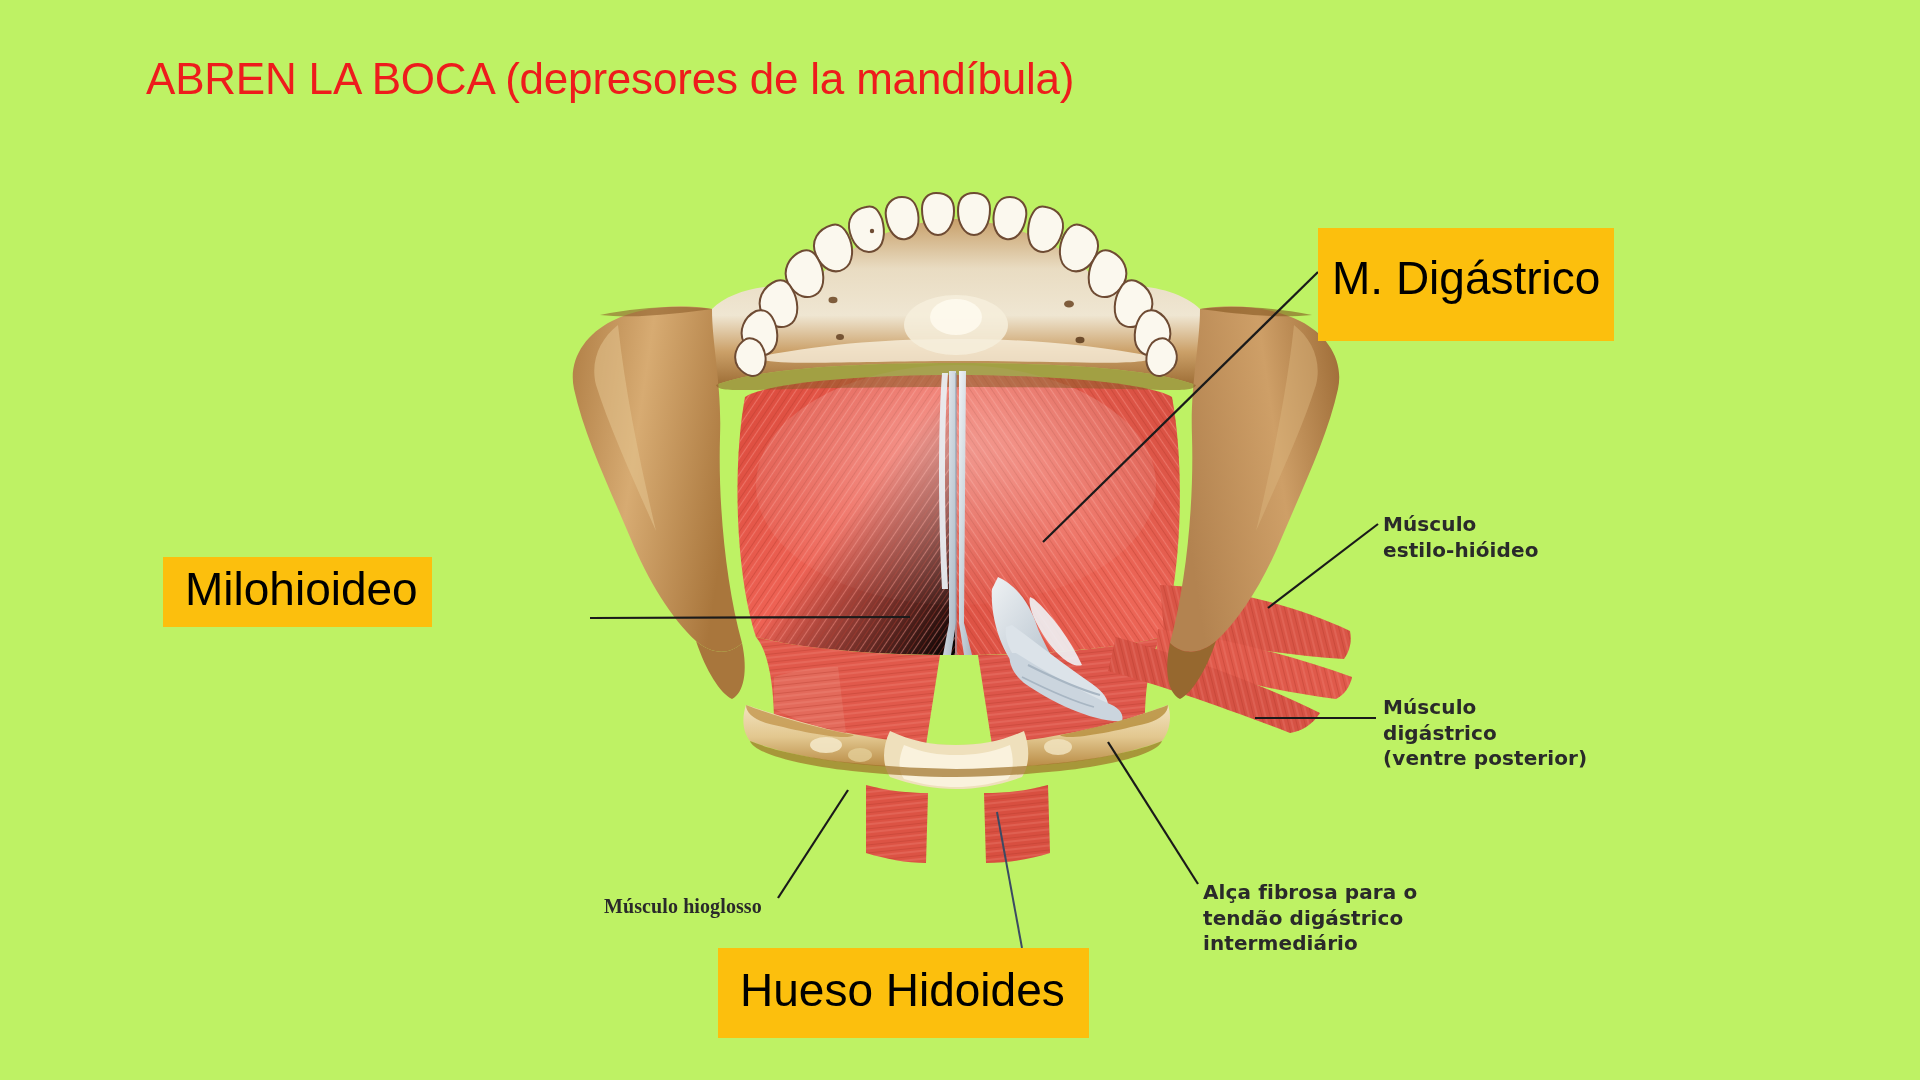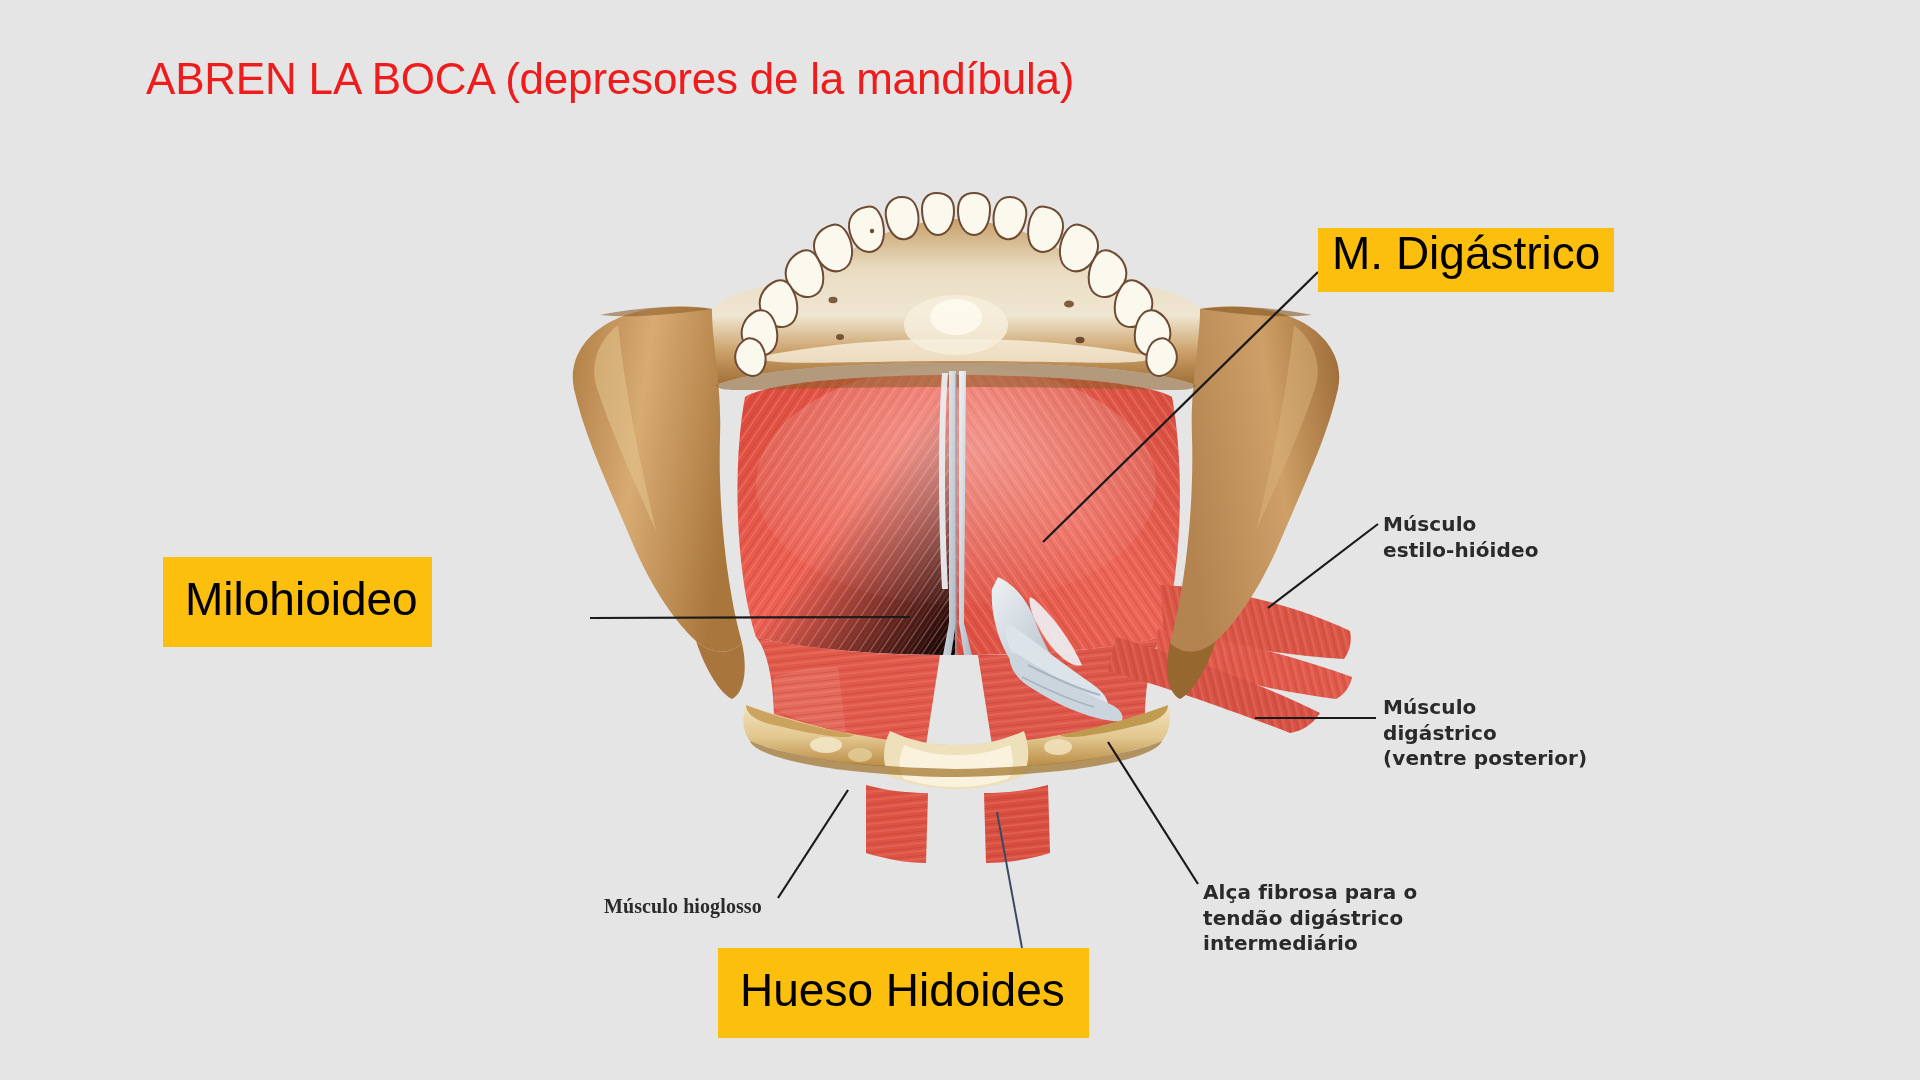--- a/index.html
+++ b/index.html
@@ -3,21 +3,21 @@
 <meta charset="utf-8">
 <style>
   * { margin:0; padding:0; box-sizing:border-box; }
   html,body { width:1920px; height:1080px; }
   body {
     background:#ffffff;
     font-family:"Liberation Sans", sans-serif;
     position:relative;
     overflow:hidden;
   }
-  #slide { position:absolute; inset:0; background:#e5e5e5; }
+  #slide { position:absolute; inset:0; background:#bef264; }
 
   
   .slide-title{
     position:absolute;
     left:146px; top:55px;
     font-size:44px;
     font-weight:400;
     letter-spacing:-0.2px;
     white-space:nowrap;
     line-height:1.1;
@@ -36,22 +36,22 @@
     position:absolute;
     background:#FCBF0D;
     color:#000;
     font-size:46px;
     line-height:1;
     display:flex;
     align-items:center;
     white-space:nowrap;
     font-weight:400;
   }
-  #lbl-digastrico{ left:1318px; top:228px;  height:64px; padding:0 14px 14px 14px; }
-  #lbl-milohioideo{left:163px;  top:557px;  height:90px; padding:0 14px 6px 22px; }
+  #lbl-digastrico{ left:1318px; top:228px;  height:113px; padding:0 14px 14px 14px; }
+  #lbl-milohioideo{left:163px;  top:557px;  height:70px; padding:0 14px 6px 22px; }
   #lbl-hioides{    left:718px;  top:948px;  height:90px; padding:0 24px 6px 22px; }
 
   
   #leaders{ position:absolute; inset:0; pointer-events:none; }
   #leaders line.black{ stroke:#1a1a1a; stroke-width:2.2; }
   #leaders line.blue { stroke:#3b4a63; stroke-width:2;   }
 
   
   .cap{
     position:absolute;

